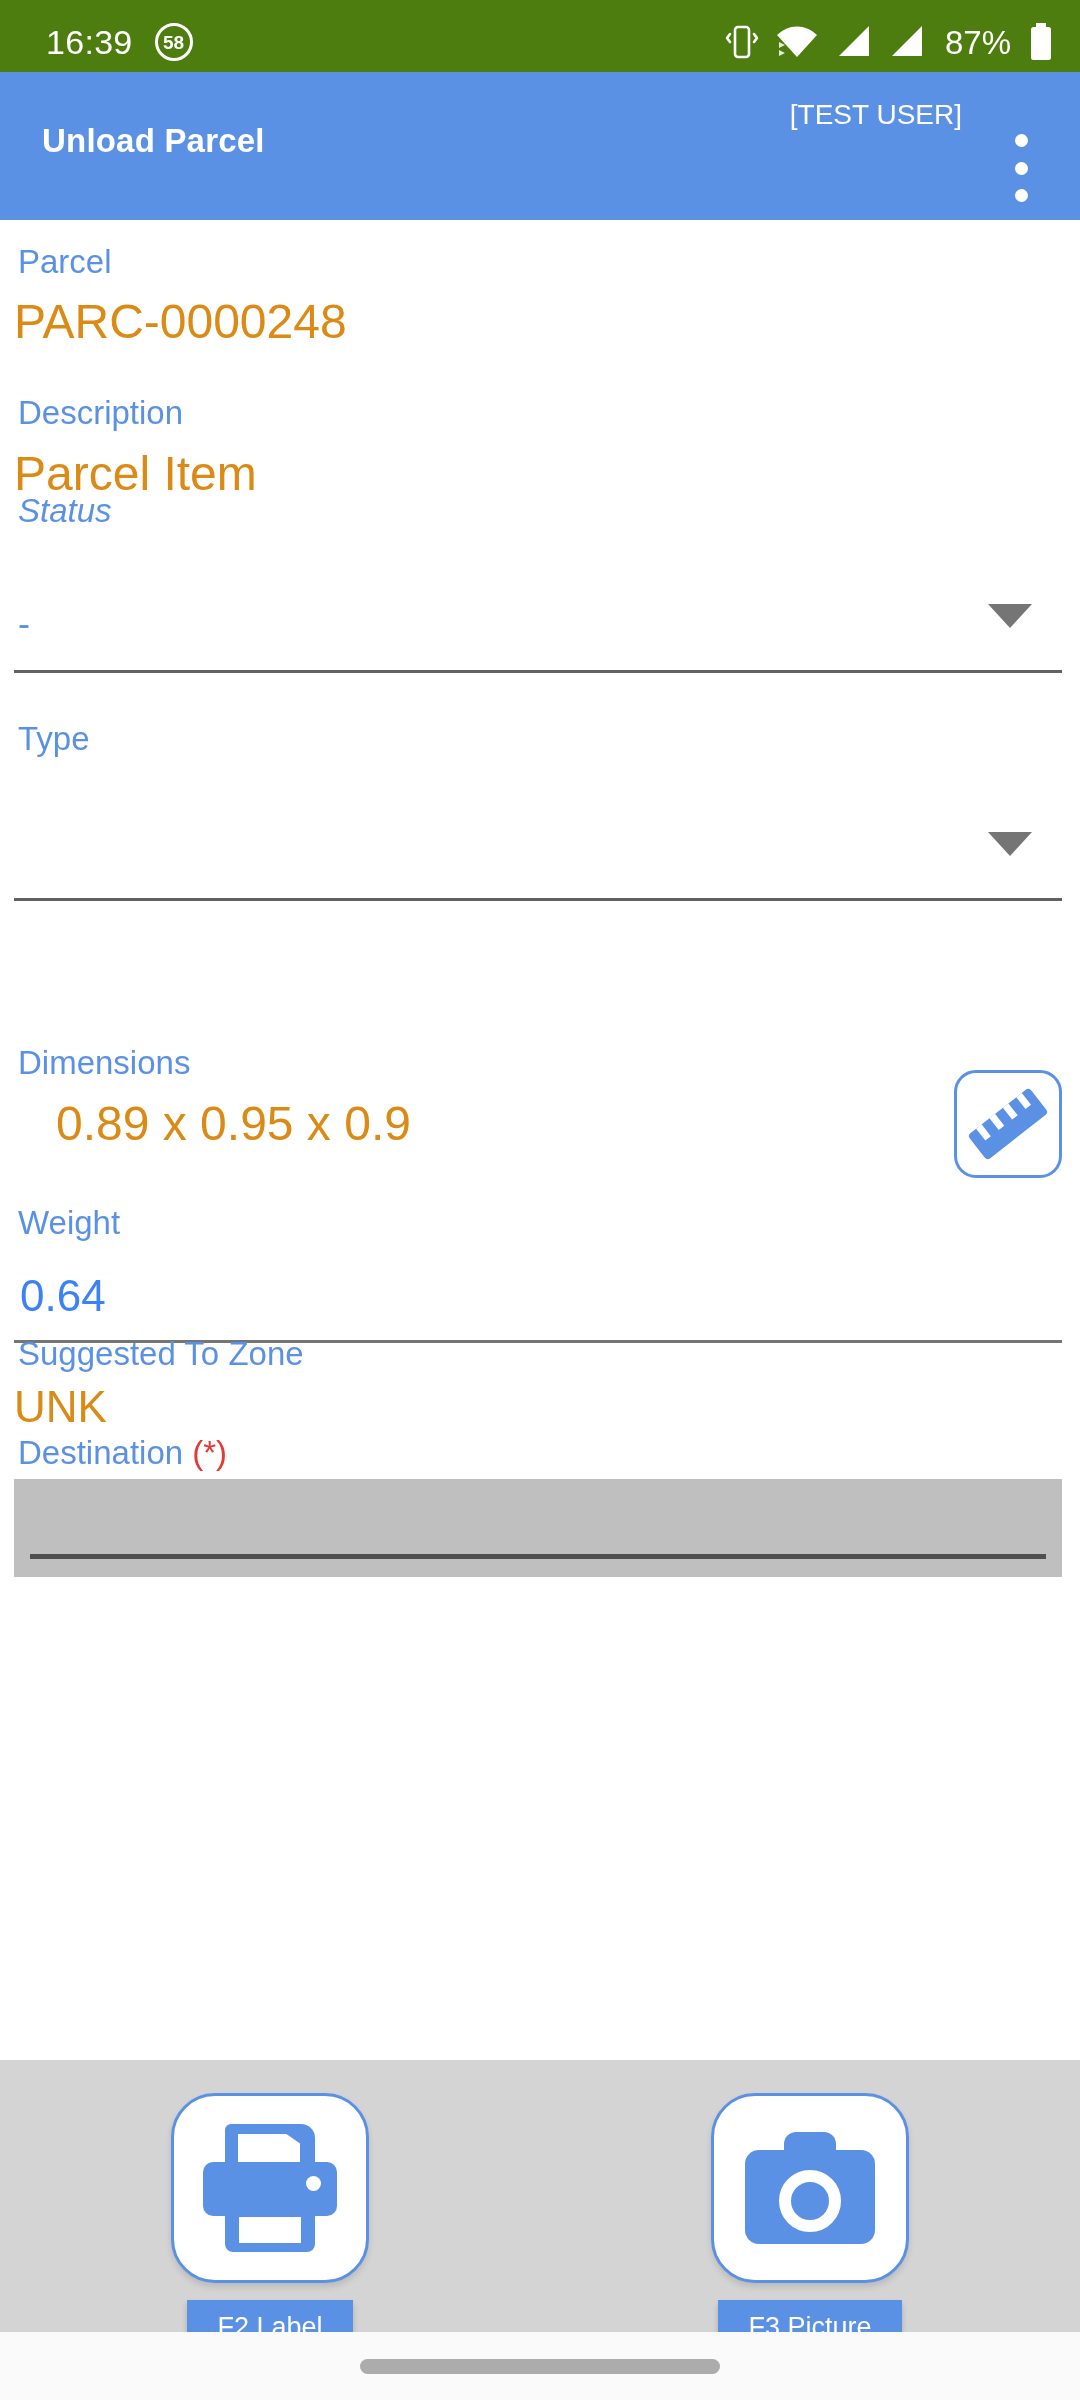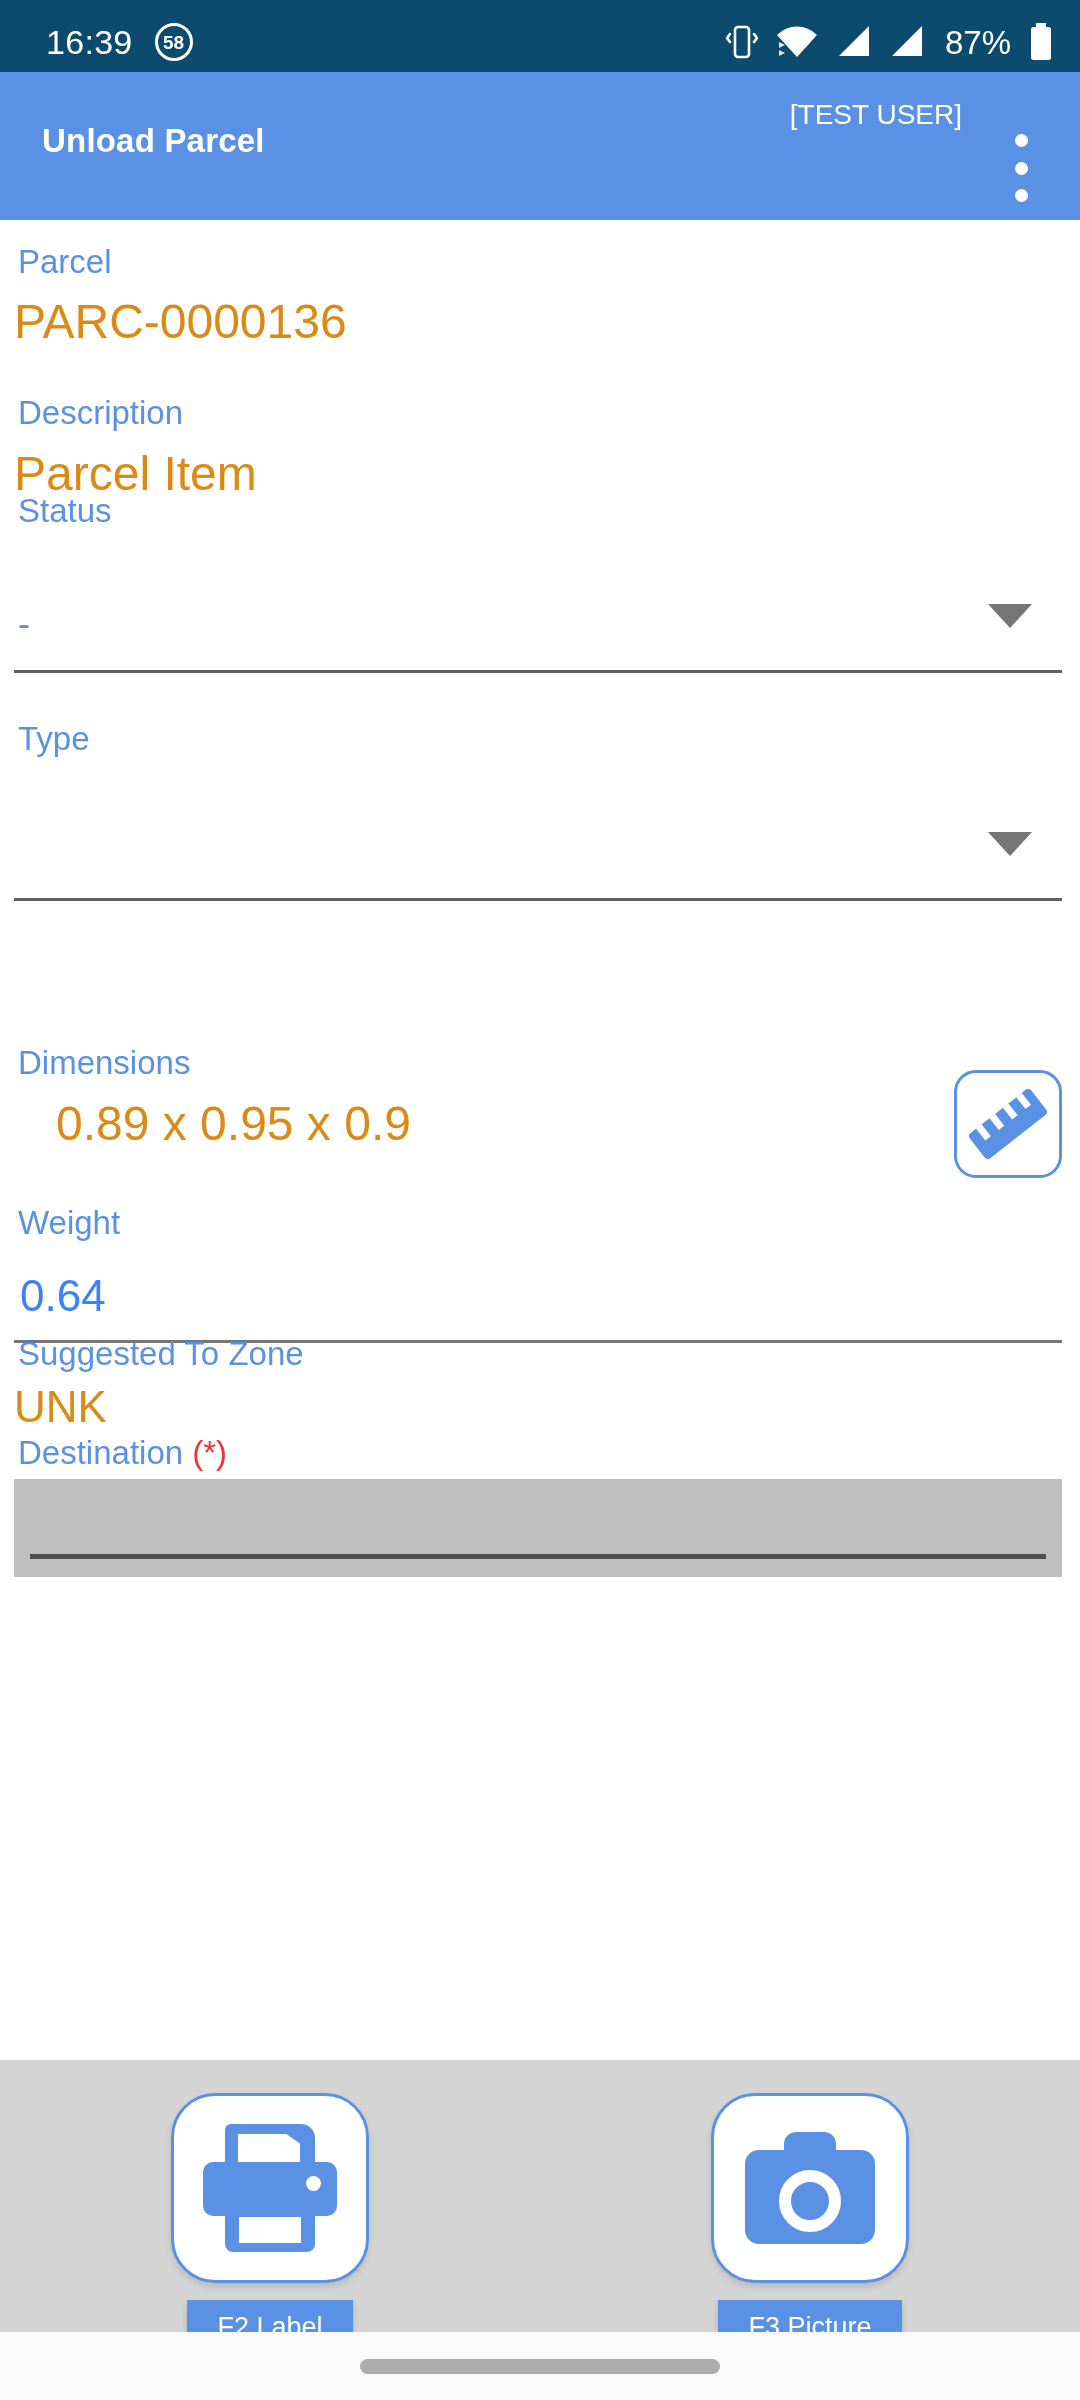--- a/index.html
+++ b/index.html
@@ -7,21 +7,21 @@
     width:1080px; height:2400px;
     background:#ffffff;
     font-family:"Liberation Sans", sans-serif;
     overflow:hidden;
   }
   .phone { position:relative; width:1080px; height:2400px; background:#ffffff; }
 
   
   .statusbar {
     position:absolute; top:0; left:0; width:1080px; height:72px;
-    background:#0c4a6e; color:#ffffff;
+    background:#4d7c0f; color:#ffffff;
     display:flex; align-items:center; justify-content:space-between;
     padding:12px 26px 0 46px;
     text-align:center;
   }
   .sb-left { display:flex; align-items:center; gap:22px; }
   .sb-time { font-size:34px; font-weight:400; letter-spacing:0.3px; line-height:1; }
   .sb-alarmish {
     width:38px; height:38px; border:3px solid #ffffff; border-radius:50%;
     display:flex; align-items:center; justify-content:center;
     font-size:19px; font-weight:700; line-height:1;
@@ -267,27 +267,27 @@
     <div class="overflow">
       <i></i>
         <i></i>
         <i></i>
     </div>
   </div>
 
   <div class="content">
 
     <div class="flabel row-parcel">Parcel</div>
-    <div class="fvalue-orange val-parcel">PARC-0000136</div>
+    <div class="fvalue-orange val-parcel">PARC-0000248</div>
 
     <div class="flabel row-desc">Description</div>
     <div class="fvalue-orange val-desc">Parcel Item</div>
 
     <div class="spinner sp-status" style="height:128px;">
-      <div class="flabel sp-label" style="top:-52px;">Status</div>
+      <div class="flabel sp-label" style="top:-52px;font-style:italic;">Status</div>
       <div class="sp-box">
         <div class="sp-val">-</div>
         <div class="caret"></div>
       </div>
     </div>
 
     <div class="spinner sp-type" style="height:128px;">
       <div class="flabel sp-label" style="top:-52px;">Type</div>
       <div class="sp-box">
         <div class="sp-val"></div>

